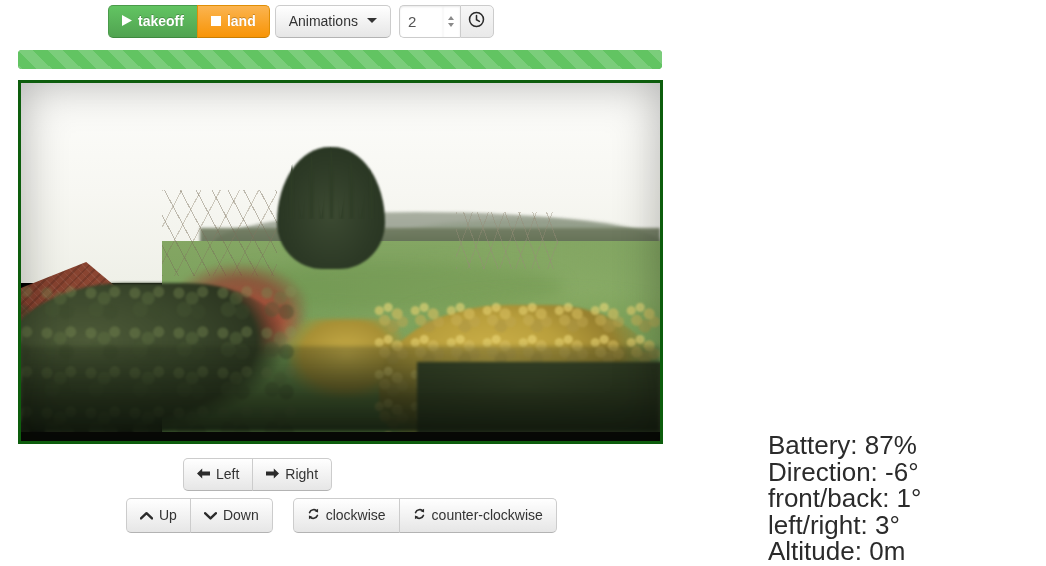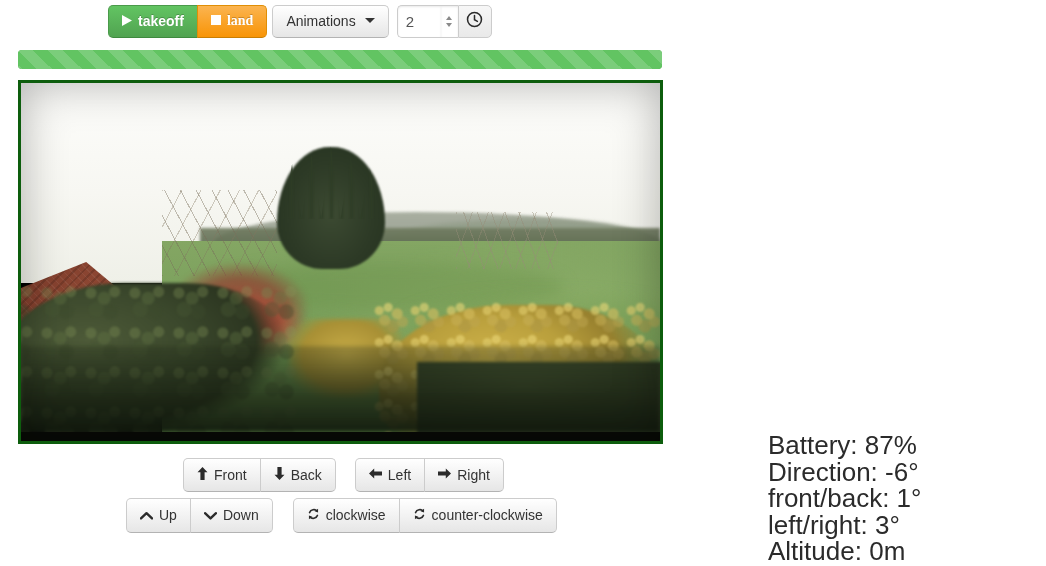--- a/index.html
+++ b/index.html
@@ -57,21 +57,20 @@
     color: #ffffff;
     font-weight: bold;
     text-shadow: 0 -1px 0 rgba(0,0,0,0.22);
   }
   .btn-warning {
     background: linear-gradient(to bottom, #fbb450 0%, #f89406 100%);
     border-color: #e08e05 #e08e05 #c87e04;
     color: #ffffff;
     font-weight: bold;
     text-shadow: 0 -1px 0 rgba(0,0,0,0.22);
-    font-family: Liberation Serif, serif;
   }
   .btn-danger {
     background: linear-gradient(to bottom, #ee5f5b 0%, #bd362f 100%);
     border-color: #b2322b #b2322b #9e2c26;
     color: #ffffff;
     font-weight: bold;
     text-shadow: 0 -1px 0 rgba(0,0,0,0.22);
   }
   .btn-default {
     background: linear-gradient(to bottom, #ffffff 0%, #e6e6e6 100%);
@@ -478,38 +477,20 @@
     <div class="vlayer fg-bush-left-tex"></div>
     <div class="vlayer fg-bush-right"></div>
     <div class="vlayer fg-dark-bottom"></div>
     <div class="vlayer letterbox"></div>
     <div class="vlayer vignette"></div>
   </div>
 </div>
 
 <div id="dir-row-1">
 
-  <div class="btn-group">
-    <div class="btn btn-default">
-      <span class="arrow-ico">
-        <svg width="11" height="13" viewBox="0 0 11 13" aria-hidden="true">
-          <path d="M5.5 0 L10.5 5.2 H7.6 V13 H3.4 V5.2 H0.5 Z" fill="#2b2b2b"></path>
-        </svg>
-      </span>
-      <span>Front</span>
-    </div>
-    <div class="btn btn-default">
-      <span class="arrow-ico">
-        <svg width="11" height="13" viewBox="0 0 11 13" aria-hidden="true">
-          <path d="M5.5 13 L10.5 7.8 H7.6 V0 H3.4 V7.8 H0.5 Z" fill="#2b2b2b"></path>
-        </svg>
-      </span>
-      <span>Back</span>
-    </div>
-  </div>
 
   <div class="btn-group">
     <div class="btn btn-default">
       <span class="arrow-ico">
         <svg width="13" height="11" viewBox="0 0 13 11" aria-hidden="true">
           <path d="M0 5.5 L5.2 0.5 V3.4 H13 V7.6 H5.2 V10.5 Z" fill="#2b2b2b"></path>
         </svg>
       </span>
       <span>Left</span>
     </div>

